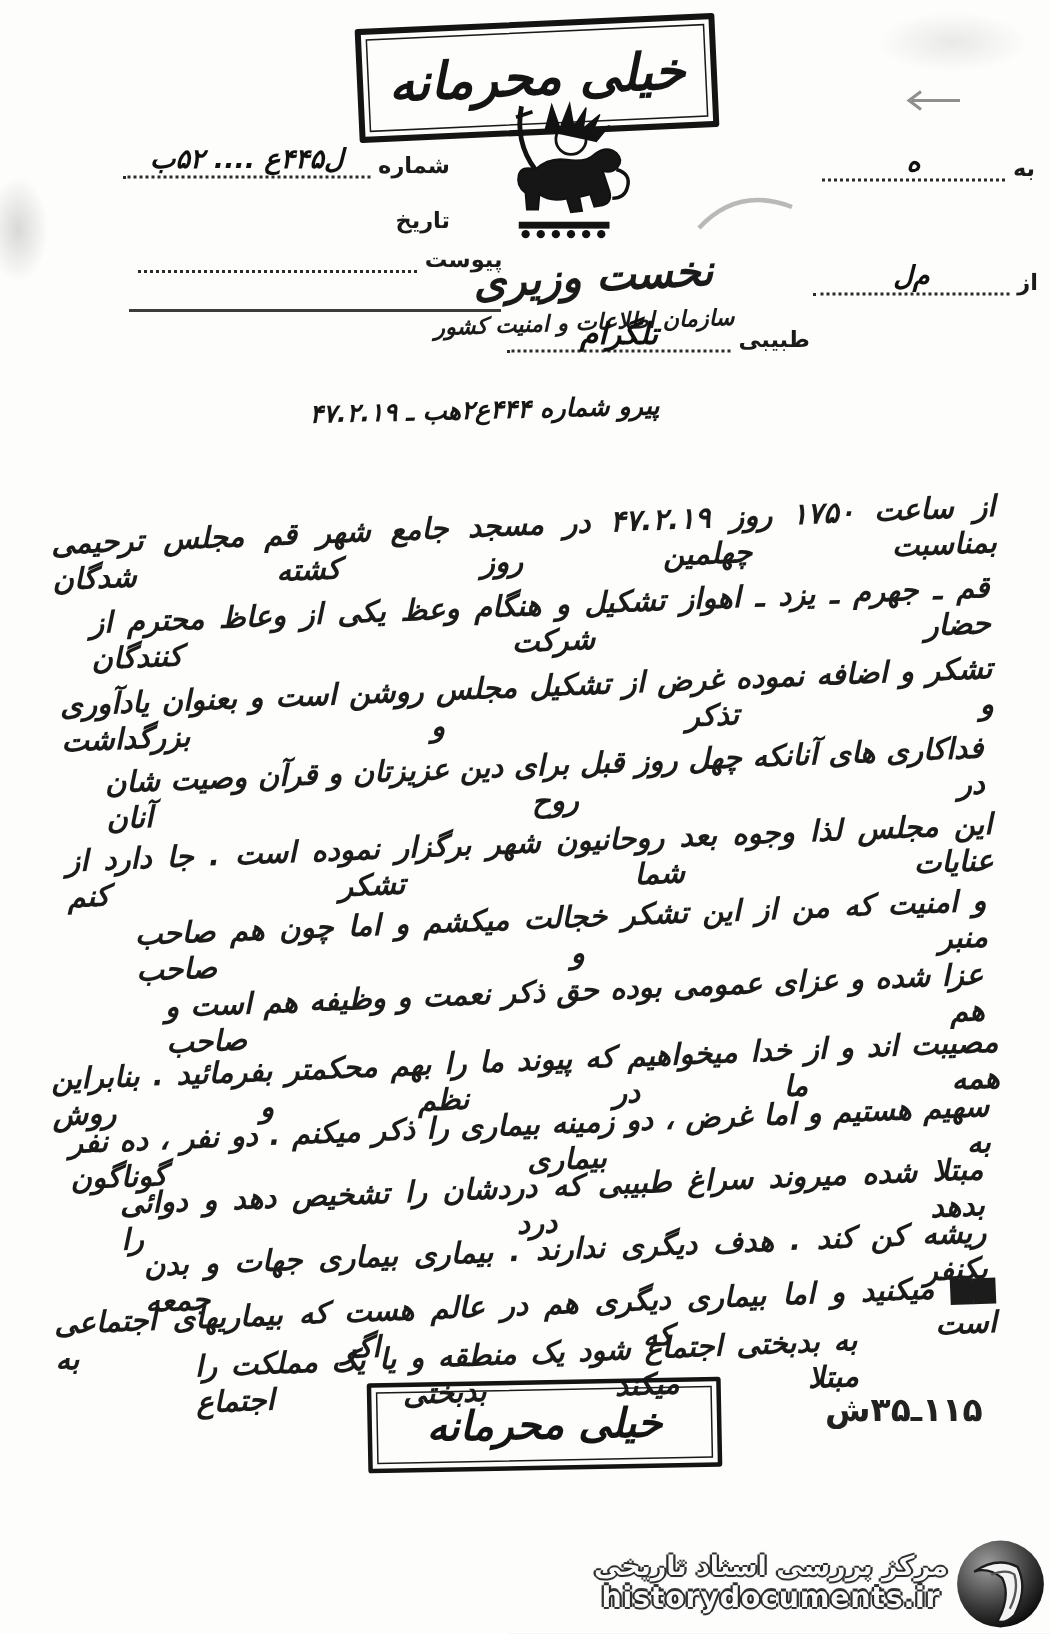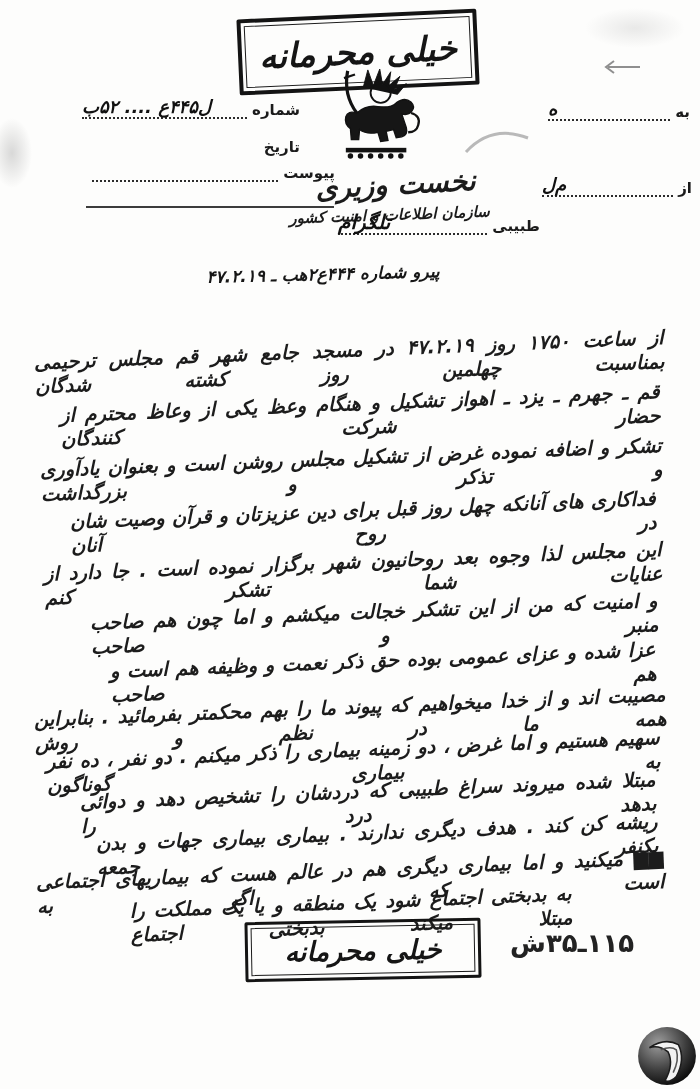--- a/index.html
+++ b/index.html
@@ -14,27 +14,27 @@
   .stamp-top .stamp-text{font-size:34px;}
   .stamp-bottom{left:245px;top:920px;width:230px;height:54px;transform:rotate(-1.1deg);border-width:3px;}
   .stamp-bottom .stamp-text{font-size:27px;}
   
   .emblem{position:absolute;left:322px;top:56px;width:110px;height:114px;}
   .org1{position:absolute;left:308px;top:168px;width:175px;text-align:center;font-size:28px;font-weight:700;font-style:italic;direction:rtl;transform:rotate(-3deg);}
   .org2{position:absolute;left:282px;top:206px;width:215px;text-align:center;font-size:15px;font-weight:700;font-style:italic;direction:rtl;transform:rotate(-2deg);white-space:nowrap;}
   
   .field-row{position:absolute;display:flex;direction:rtl;align-items:flex-end;}
   .field-label{font-size:15px;font-weight:700;white-space:nowrap;padding-left:5px;text-align:center;}
-  .field-dots{flex:1;border-bottom:2px dotted #2b2b2b;text-align:left;font-weight:700;font-style:italic;font-size:18px;line-height:1.05;min-height:14px;direction:rtl;}
+  .field-dots{flex:1;border-bottom:2px dotted #2b2b2b;text-align:center;font-weight:700;font-style:italic;font-size:18px;line-height:1.05;min-height:14px;direction:rtl;}
   .hw{color:#111;}
   .rule{position:absolute;background:#3c3c3c;}
   
   .ref-line{position:absolute;left:178px;top:264px;width:290px;direction:rtl;font-style:italic;font-weight:700;font-size:17px;text-align:center;transform:rotate(-1.4deg);color:#161616;}
   .hand-line{position:absolute;direction:rtl;font-style:italic;font-weight:600;font-size:19.5px;color:#1c1c1c;transform:rotate(-2.3deg);transform-origin:100% 50%;text-align:justify;text-align-last:justify;line-height:1.25;}
-  .serial{position:absolute;left:510px;top:928px;width:125px;direction:rtl;font-weight:700;font-size:26px;text-align:left;color:#222;}
+  .serial{position:absolute;left:550px;top:928px;width:125px;direction:rtl;font-weight:700;font-size:22px;text-align:left;color:#222;}
   
   .watermark{position:absolute;right:2px;bottom:2px;display:flex;align-items:center;gap:4px;direction:ltr;}
   .wm-text{text-align:center;line-height:1.15;}
   .wm-fa{font-size:18px;font-weight:700;direction:rtl;color:#fafafa;text-shadow:0 0 2px #000,-1.5px 0 #3a3a3a,1.5px 0 #3a3a3a,0 -1.5px #3a3a3a,0 1.5px #3a3a3a;}
   .wm-en{font-size:19px;font-weight:700;color:#fafafa;text-shadow:0 0 2px #000,-1.5px 0 #3a3a3a,1.5px 0 #3a3a3a,0 -1.5px #3a3a3a,0 1.5px #3a3a3a;letter-spacing:.5px;}
   .wm-logo{width:62px;height:62px;}
 </style>
 </head>
 <body>
 
@@ -133,20 +133,24 @@
 
   <div class="stamp stamp-bottom">
     <div class="inner">
       <span class="stamp-text">خیلی محرمانه</span>
     </div>
   </div>
 
   <div class="serial">۱۱۵ـ۳۵ش</div>
 
   <div class="watermark">
+    <div class="wm-text">
+      <div class="wm-fa">مرکز بررسی اسناد تاریخی</div>
+      <div class="wm-en">historydocuments.ir</div>
+    </div>
     <svg class="wm-logo" viewBox="0 0 60 60">
       <defs>
         <radialGradient id="wmg" cx="35%" cy="28%" r="80%">
           <stop offset="0%" stop-color="#9d9d9d"></stop>
           <stop offset="60%" stop-color="#3c3c3c"></stop>
           <stop offset="100%" stop-color="#050505"></stop>
         </radialGradient>
       </defs>
       <circle cx="30" cy="30" r="28" fill="url(#wmg)"></circle>
       <path d="M13 22 q15 -10 28 -3 q7 14 -2 31 q-6 6 -11 4 q9 -16 3 -28 q-9 -7 -18 -4 z" fill="#f2f2f2" stroke="#1c1c1c" stroke-width="1.5"></path>

